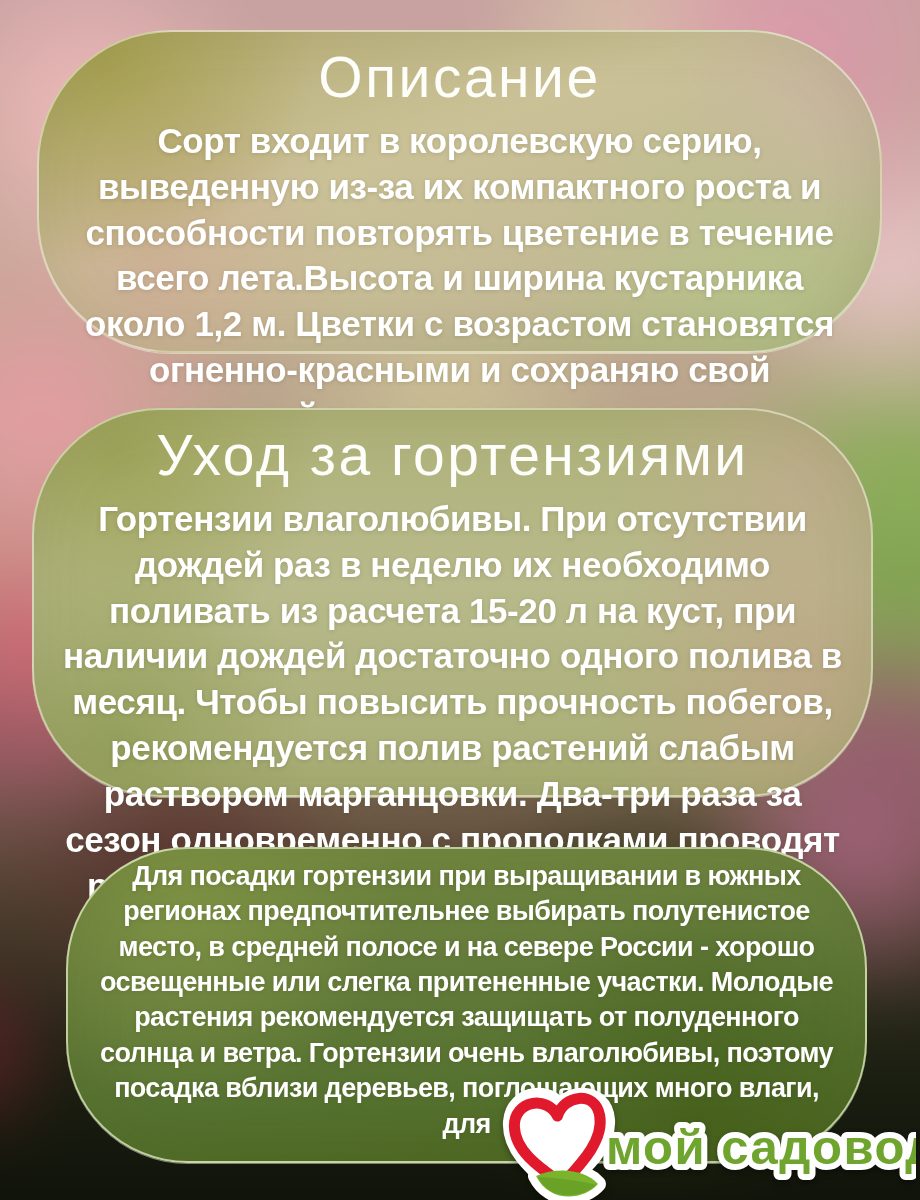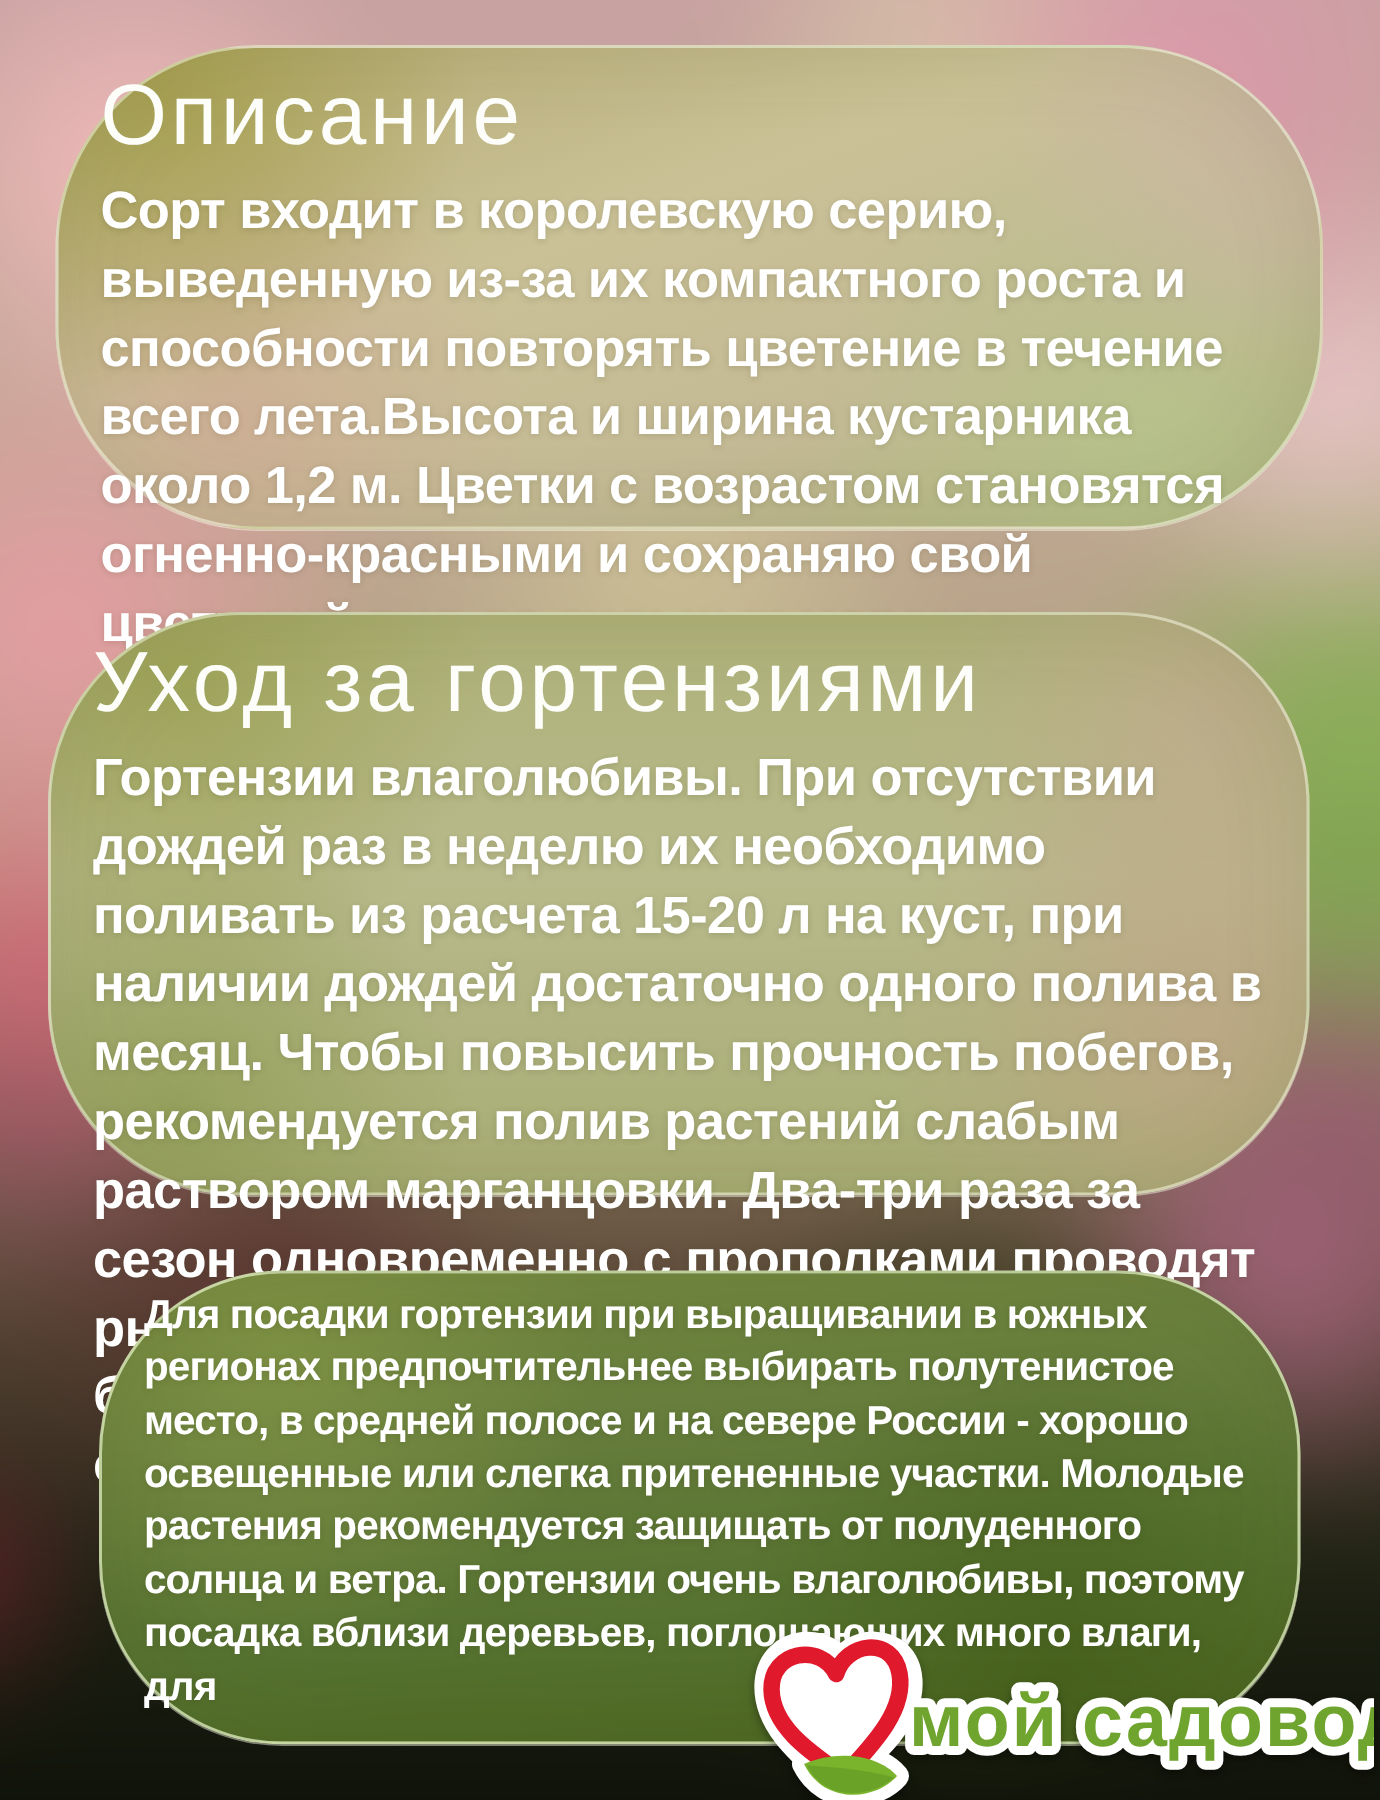--- a/index.html
+++ b/index.html
@@ -28,21 +28,21 @@
       radial-gradient(circle 260px at 520px 450px, rgba(205,196,150,.85), transparent 72%),
       radial-gradient(circle 240px at 930px 910px, rgba(176,106,136,.85), transparent 70%),
       radial-gradient(circle 260px at 250px 940px, rgba(90,51,48,.9), transparent 70%),
       radial-gradient(circle 150px at 40px 1120px, rgba(96,34,40,.9), transparent 70%),
       radial-gradient(circle 320px at 720px 1070px, rgba(34,49,15,.95), transparent 70%),
       linear-gradient(180deg,#c9a0a4 0%,#c0a893 28%,#ab9c7b 52%,#5a4636 70%,#1c2012 84%,#0b0d06 100%);
   }
   
   .card{
     position:absolute; box-sizing:border-box;
-    text-align:left; color:#ffffff;
+    text-align:center; color:#ffffff;
     border:2px solid rgba(243,247,228,.5);
     box-shadow:0 1px 0 rgba(255,255,244,.45), inset 0 0 60px rgba(70,70,25,.12);
     padding:10px 28px;
   }
   .card h2{
     margin:4px 0 8px 0;
     font-size:57px; line-height:1.12;
     font-weight:300; letter-spacing:2.5px;
     color:#fdfefa;
   }

